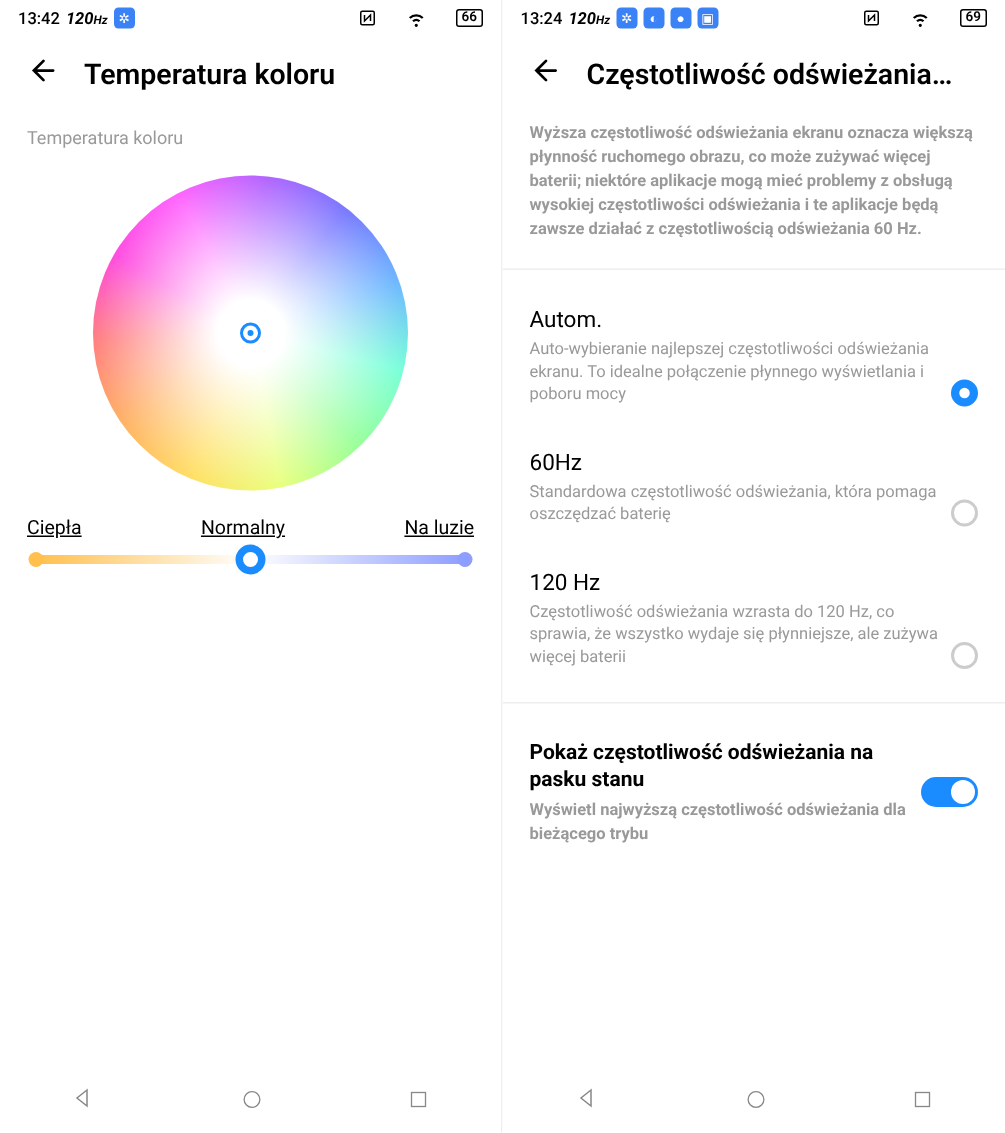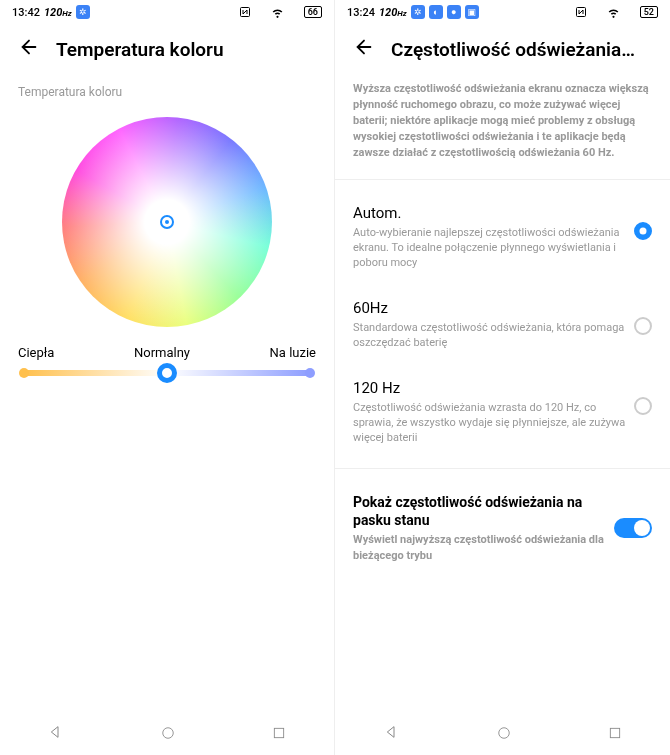--- a/index.html
+++ b/index.html
@@ -22,32 +22,32 @@
 .content { flex: 1; padding: 0 18px; overflow: hidden; }
 
 .section-label { font-size: 12px; color: #999; margin: 14px 0 8px; }
 
 .color-wheel-wrap { display: flex; justify-content: center; margin: 18px 0; }
 .color-wheel { width: 210px; height: 210px; border-radius: 50%; position: relative; background: conic-gradient(from 300deg, #ff4de0, #ff66ff, #b366ff, #7a7aff, #6eb8ff, #7affd9, #9aff9a, #eaff80, #ffe066, #ffb366, #ff8080, #ff4de0); }
 .color-wheel::after { content: ""; position: absolute; inset: 0; border-radius: 50%; background: radial-gradient(circle, #fff 0%, #fff 15%, rgba(255,255,255,0) 70%); }
 .wheel-selector { position: absolute; width: 14px; height: 14px; border: 2px solid #1a8cff; border-radius: 50%; left: 50%; top: 50%; transform: translate(-50%, -50%); z-index: 2; }
 .wheel-selector::after { content: ""; position: absolute; width: 4px; height: 4px; background: #1a8cff; border-radius: 50%; left: 50%; top: 50%; transform: translate(-50%, -50%); }
 
-.temp-labels { display: flex; justify-content: space-between; font-size: 13px; color: #000; margin: 12px 0 10px; }
+.temp-labels { display: flex; justify-content: space-between; font-size: 13px; color: #000; margin: 12px 0 10px; text-decoration: underline; }
 
 .slider-track { height: 6px; border-radius: 3px; background: linear-gradient(to right, #ffc04d, #fff, #8e9eff); position: relative; margin: 0 6px 20px; }
 .slider-dot-left, .slider-dot-right { width: 10px; height: 10px; border-radius: 50%; position: absolute; top: 50%; transform: translate(-50%, -50%); }
 .slider-dot-left { left: 0; background: #ffc04d; }
 .slider-dot-right { left: 100%; background: #8e9eff; }
 .slider-thumb { width: 20px; height: 20px; border-radius: 50%; background: #fff; border: 5px solid #1a8cff; position: absolute; top: 50%; left: 50%; transform: translate(-50%, -50%); }
 
 .description { font-size: 11px; color: #999; line-height: 1.45; margin: 10px 0 18px; font-weight: bold; }
 .divider { height: 1px; background: #eee; margin: 0 -18px 10px; }
 
-.option { display: flex; align-items: flex-start; padding: 14px 0; }
+.option { display: flex; align-items: flex-end; padding: 14px 0; }
 .option-text { flex: 1; }
 .option-title { font-size: 15px; color: #000; margin-bottom: 3px; }
 .option-desc { font-size: 11px; color: #999; line-height: 1.4; }
 .radio { width: 18px; height: 18px; border: 2px solid #ccc; border-radius: 50%; flex-shrink: 0; margin-top: 18px; }
 .radio.checked { border-color: #1a8cff; background: #1a8cff; position: relative; }
 .radio.checked::after { content: ""; width: 7px; height: 7px; background: #fff; border-radius: 50%; position: absolute; left: 50%; top: 50%; transform: translate(-50%, -50%); }
 
 .toggle-row { display: flex; align-items: center; padding: 14px 0; gap: 10px; margin-top: 10px; font-weight: bold; }
 .toggle { width: 38px; height: 20px; border-radius: 10px; background: #1a8cff; position: relative; flex-shrink: 0; }
 .toggle::after { content: ""; width: 16px; height: 16px; background: #fff; border-radius: 50%; position: absolute; right: 2px; top: 2px; }
@@ -142,21 +142,21 @@
           <svg width="12" height="12" viewBox="0 0 24 24" fill="none" stroke="#000" stroke-width="2">
               <rect x="3" y="3" width="18" height="18" rx="2"></rect>
               <path d="M8 8v8l8-8v8"></path>
             </svg>
         </span>
         <span class="status-icon">
           <svg width="13" height="13" viewBox="0 0 24 24" fill="#000">
               <path d="M12 18a2 2 0 100 4 2 2 0 000-4zm-5-4a8 8 0 0110 0l-2 2a5 5 0 00-6 0zm-4-4a13 13 0 0118 0l-2 2a10 10 0 00-14 0z"></path>
             </svg>
         </span>
-        <span class="battery-box">52</span>
+        <span class="battery-box">69</span>
       </div>
     </div>
 
     <div class="header">
       <span class="back-arrow">
         <svg width="22" height="22" viewBox="0 0 24 24" fill="none" stroke="#000" stroke-width="2" stroke-linecap="round">
             <path d="M19 12H5m7-7l-7 7 7 7"></path>
           </svg>
       </span>
       <span class="page-title">Częstotliwość odświeżania…</span>

